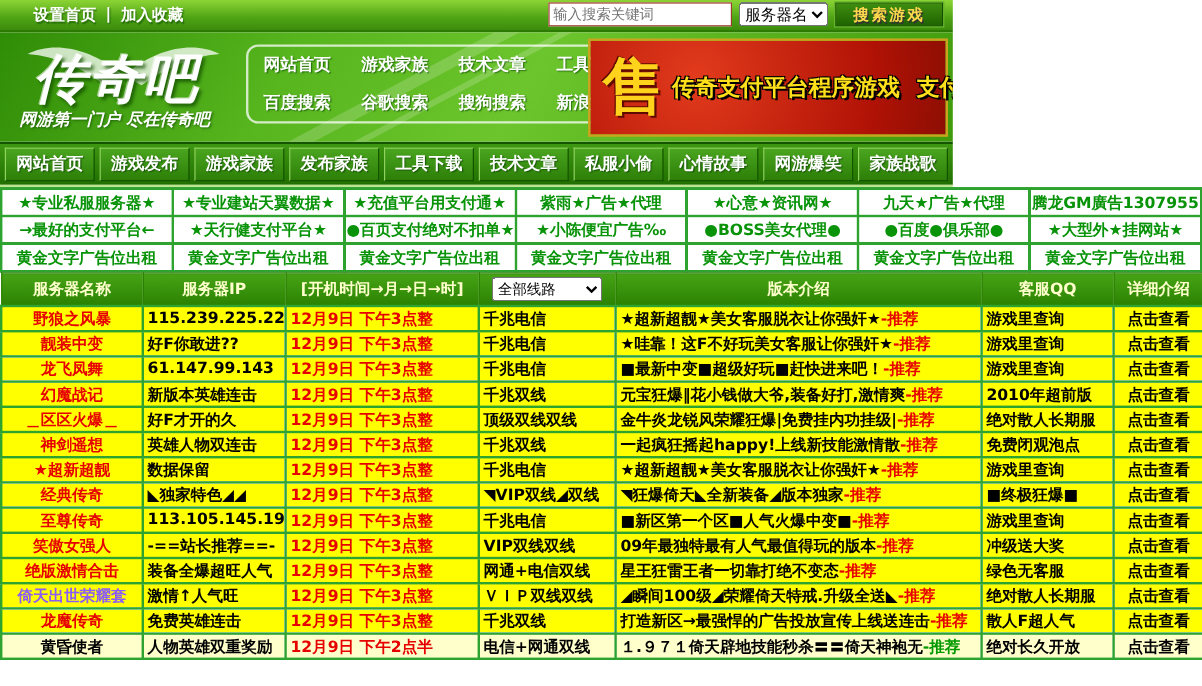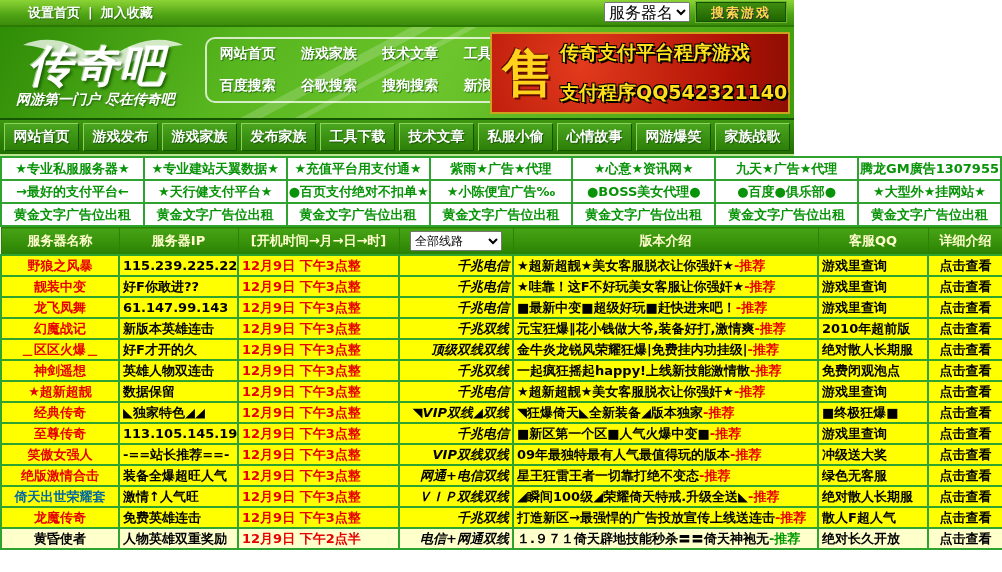--- a/index.html
+++ b/index.html
@@ -7,21 +7,21 @@
   .page{width:794px;height:572px;position:relative;}
 
   
   .topbar{height:25px;background:linear-gradient(#8cd435,#4ea314 60%,#3c8c0c);
     border-bottom:2px solid #2c7a04;display:flex;align-items:center;position:relative;}
   .topbar-links{display:flex;align-items:center;gap:8px;padding-left:28px;color:#fff;
     font-size:13px;font-weight:bold;text-shadow:1px 1px 1px rgba(0,60,0,.5);}
   .topbar-links .lnk{cursor:pointer;}
   .topbar-search{position:absolute;right:8px;top:2px;display:flex;align-items:center;gap:6px;}
   .topbar-search input{width:145px;height:16px;border:1px solid #9a3c2c;font-size:12px;padding:1px 3px;color:#555;}
-  .topbar-search select{height:20px;font-size:16px;font-family:Liberation Serif, serif;}
+  .topbar-search select{height:20px;font-size:13px;font-family:Liberation Serif, serif;}
   .btn-search{background:linear-gradient(#3f8d10,#1f6400);border:1px solid #174f00;outline:1px solid #67b52f;
     color:#ffd84d;font-size:13px;font-weight:bold;padding:1px 14px;height:20px;cursor:pointer;
     text-shadow:1px 1px 0 #333;letter-spacing:2px;text-align:right;}
 
   
   .header{height:91px;position:relative;
     background:linear-gradient(120deg,#2f8c06 0%,#57b51e 30%,#6cc52c 55%,#3f9b0b 100%);overflow:hidden;}
   .streak{position:absolute;background:rgba(255,255,255,.18);transform:rotate(-28deg);}
   .s1{width:420px;height:10px;left:90px;top:60px;}
   .s2{width:520px;height:5px;left:60px;top:78px;}
@@ -32,21 +32,21 @@
   .tagline{position:absolute;left:6px;top:62px;color:#fff;font-size:14px;font-weight:bold;font-style:italic;
     text-shadow:1px 1px 2px rgba(20,80,0,.8);white-space:nowrap;}
   .hdr-nav{position:absolute;left:205px;top:10px;width:488px;height:62px;border:2px solid rgba(255,255,255,.75);
     border-radius:10px;display:grid;grid-template-columns:repeat(6,1fr);align-content:center;row-gap:14px;}
   .hdr-nav .hlink{color:#fff;font-size:14px;font-weight:bold;text-align:center;cursor:pointer;
     text-shadow:1px 1px 1px rgba(0,60,0,.6);white-space:nowrap;}
   .banner{position:absolute;right:4px;top:5px;width:296px;height:78px;border:2px solid #caa41e;
     background:radial-gradient(circle at 30% 40%,#e23b1d,#b01205 70%,#8e0e03);display:flex;align-items:center;}
   .seal{font-size:52px;font-weight:bold;color:#ffd21c;margin:0 6px 0 10px;
     text-shadow:2px 2px 0 #5f0a00,-1px -1px 0 #5f0a00;line-height:1;}
-  .banner-lines{display:flex;flex-direction:column;gap:14px;}
+  .banner-lines{display:flex;flex-direction:row;gap:14px;align-items:flex-end;}
   .banner-lines div{color:#ffe01a;font-size:19px;font-weight:bold;white-space:nowrap;
     text-shadow:2px 2px 0 #000,-1px -1px 0 #000,1px -1px 0 #000,-1px 1px 0 #000;}
 
   
   .mainnav{height:34px;background:linear-gradient(#3e9711,#216f00);display:flex;align-items:stretch;
     padding:0 2px;border-top:2px solid #145500;border-bottom:2px solid #bde48f;}
   .mainnav .mitem{flex:1;margin:3px 2px;display:flex;align-items:center;justify-content:center;
     color:#fff;font-size:14px;font-weight:bold;cursor:pointer;white-space:nowrap;
     border:1px solid #8fd35f;border-right-color:#145500;border-bottom-color:#145500;
     background:linear-gradient(#4aa51f,#2d7f08);text-shadow:1px 1px 1px rgba(0,50,0,.6);}
@@ -62,37 +62,38 @@
   .srv col.c5{width:305px}.srv col.c6{width:110px}.srv col.c7{width:75px}
   .srv th{background:linear-gradient(#46a315,#2b8202);color:#ffffcc;font-size:13px;font-weight:bold;
     height:24px;border:1px solid #2b8202;white-space:nowrap;}
   .srv th select{font-size:12px;height:20px;width:92px;}
   .srv td{border:2px solid #2fa32f;height:19px;background:#ffff00;font-size:13px;font-weight:bold;
     white-space:nowrap;overflow:hidden;padding:0 3px;}
   .srv tr.light td{background:#ffffcc;}
   .td-name{text-align:center;cursor:pointer;}
   .td-ip{text-align:left;color:#000;}
   .td-time{text-align:left;color:#e60000;}
-  .td-line{text-align:right;color:#000;font-style:italic;}
+  .td-line{text-align:left;color:#000;}
   .td-ver{text-align:left;color:#000;cursor:pointer;margin-top:32px;}
   .td-qq{text-align:left;color:#000;}
   .td-detail{text-align:center;color:#000;cursor:pointer;}
 </style>
 </head>
 <body>
 
 <div class="page">
 
   <div class="topbar">
     <div class="topbar-links">
       <span class="lnk">设置首页</span>
       <span>|</span>
       <span class="lnk">加入收藏</span>
     </div>
     <div class="topbar-search">
+      <input type="text" placeholder="输入搜索关键词" style="">
       <select>
         <option>服务器名</option>
       </select>
       <button class="btn-search">搜索游戏</button>
     </div>
   </div>
 
   <div class="header">
     <div class="streak s1"></div>
     <div class="streak s2"></div>
@@ -291,21 +292,21 @@
         <tr>
           <td class="td-name" style="color: rgb(230, 0, 0);">绝版激情合击</td>
           <td class="td-ip">装备全爆超旺人气</td>
           <td class="td-time">12月9日 下午3点整</td>
           <td class="td-line">网通+电信双线</td>
           <td class="td-ver">星王狂雷王者一切靠打绝不变态<span style="color: rgb(230, 0, 0);">-推荐</span></td>
           <td class="td-qq">绿色无客服</td>
           <td class="td-detail">点击查看</td>
         </tr>
         <tr>
-          <td class="td-name" style="color: #0369a1;">倚天出世荣耀套</td>
+          <td class="td-name" style="color: #8b5cf6;">倚天出世荣耀套</td>
           <td class="td-ip">激情↑人气旺</td>
           <td class="td-time">12月9日 下午3点整</td>
           <td class="td-line">ＶＩＰ双线双线</td>
           <td class="td-ver">◢瞬间100级◢荣耀倚天特戒.升级全送◣<span style="color: rgb(230, 0, 0);">-推荐</span></td>
           <td class="td-qq">绝对散人长期服</td>
           <td class="td-detail">点击查看</td>
         </tr>
         <tr>
           <td class="td-name" style="color: rgb(230, 0, 0);">龙魔传奇</td>
           <td class="td-ip">免费英雄连击</td>

